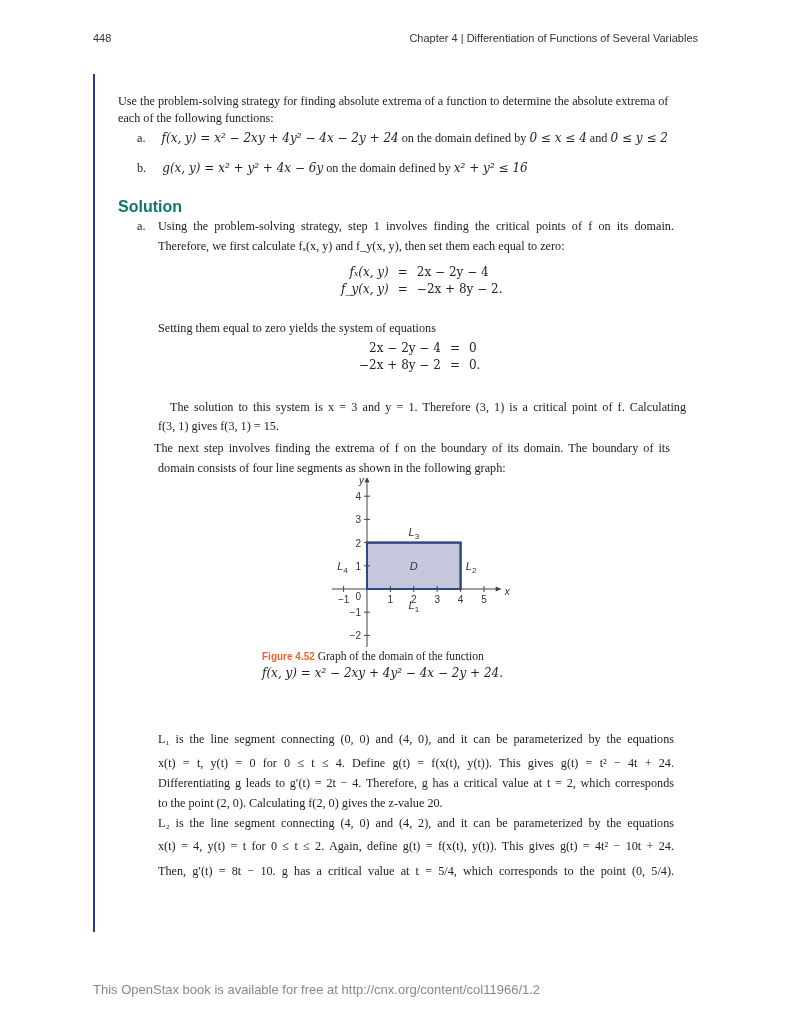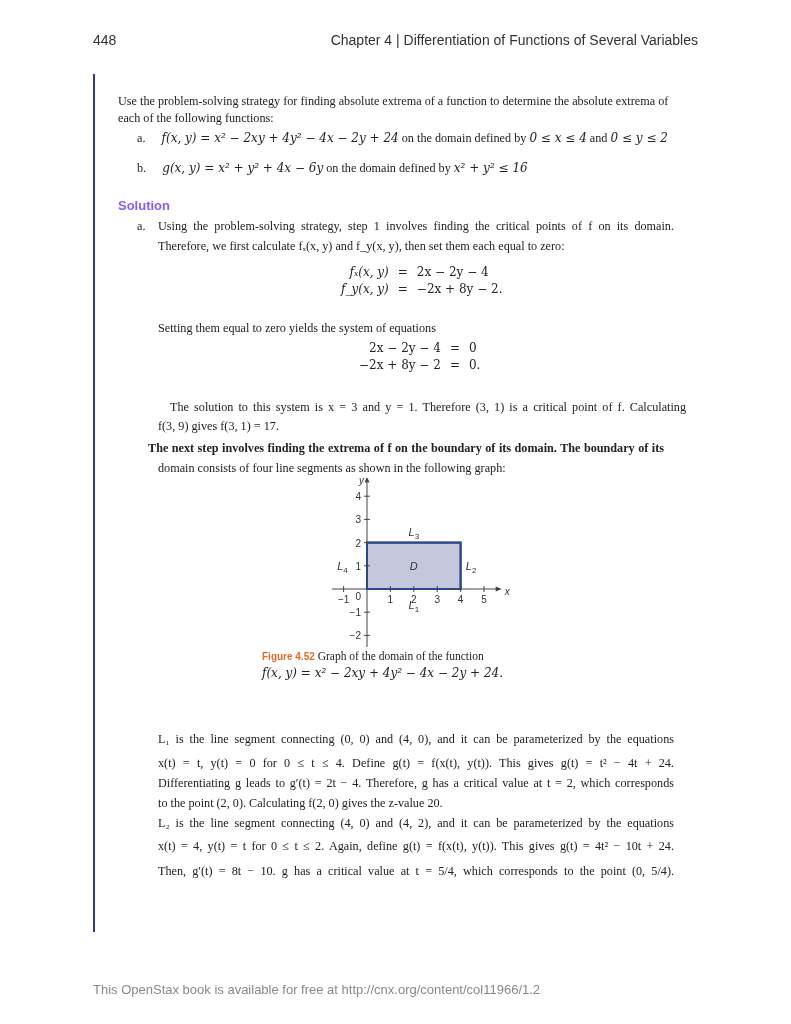--- a/index.html
+++ b/index.html
@@ -1,28 +1,28 @@
 <!DOCTYPE html>
 <html><head>
 <meta charset="utf-8">
 <style>
   html, body { margin: 0; padding: 0; background: #ffffff; }
   body { width: 791px; height: 1024px; position: relative; overflow: hidden;
          font-family: "Liberation Serif", serif; color: #222; }
   .hdr { position: absolute; top: 32px; font-family: "Liberation Sans", sans-serif;
-         font-size: 14px; color: #333; }
+         font-size: 11px; color: #333; }
   .hdr-left { left: 93px; }
   .hdr-right { right: 93px; }
   .sidebar-bar { position: absolute; left: 93px; top: 74px; width: 2px; height: 858px; background: #2b3d7a; }
   .p { position: absolute; font-size: 12.2px; line-height: 17px; }
   .just { text-align: justify; text-align-last: justify; }
   .i { font-style: italic; }
   .mi { font-family: "DejaVu Serif", serif; font-style: italic; font-size: 12px; }
   .sol { position: absolute; left: 118px; top: 198px; font-family: "Liberation Sans", sans-serif;
-         font-weight: bold; font-size: 13px; color: #8b5cf6; }
+         font-weight: bold; font-size: 16px; color: #0f766e; }
   .eqtable { position: absolute; border-collapse: collapse; }
   .eqtable td { padding: 0 3px; font-family: "DejaVu Serif", serif; font-size: 12px; line-height: 17px; }
   .eqtable td.l { text-align: right; margin-left: 22px; }
   .eqtable td.c { text-align: center; padding: 0 6px; }
   .eqtable td.r { text-align: left; }
   .fig-caption { position: absolute; left: 262px; top: 648px; font-size: 11.5px; line-height: 17px; }
   .fig-label { font-family: "Liberation Sans", sans-serif; color: #e26a2c; font-weight: bold; font-size: 10px; }
   .footer { position: absolute; left: 93px; top: 982px; font-family: "Liberation Sans", sans-serif;
             font-size: 13px; color: #888; }
   svg text { font-family: "Liberation Sans", sans-serif; }
@@ -87,22 +87,22 @@
   </tr>
   <tr>
     <td class="l">−2x + 8y − 2</td>
     <td class="c">=</td>
     <td class="r">0.</td>
   </tr>
 </tbody>
   </table>
 
 <div class="p just" style="left:170px; top:399px; width:516px;">The solution to this system is x = 3 and y = 1. Therefore (3, 1) is a critical point of f. Calculating</div>
-<div class="p" style="left:158px; top:418px;">f(3, 9) gives f(3, 1) = 17.</div>
-<div class="p just" style="left:148px; top:440px; width:516px;font-weight:bold;">The next step involves finding the extrema of f on the boundary of its domain. The boundary of its</div>
+<div class="p" style="left:158px; top:418px;">f(3, 1) gives f(3, 1) = 15.</div>
+<div class="p just" style="left:154px; top:440px; width:516px;">The next step involves finding the extrema of f on the boundary of its domain. The boundary of its</div>
 <div class="p" style="left:158px; top:460px;">domain consists of four line segments as shown in the following graph:</div>
 
 <svg id="domain-graph" style="position:absolute; left:320px; top:478px;" width="200" height="170" viewBox="0 0 200 170">
     <rect x="47" y="64.6" width="93.6" height="46.4" fill="#c5c8dc" stroke="#2b4a8c" stroke-width="2"></rect>
     <line x1="11.900000000000006" y1="111" x2="177.7" y2="111" stroke="#444444" stroke-width="1"></line>
     <polygon points="181.7,111 175.7,108.5 175.7,113.5" fill="#444444"></polygon>
     <line x1="47" y1="169" x2="47" y2="4.6000000000000085" stroke="#444444" stroke-width="1"></line>
     <polygon points="47,-1.3999999999999915 44.5,4.6000000000000085 49.5,4.6000000000000085" fill="#444444"></polygon>
     <rect x="47" y="64.6" width="93.6" height="46.4" fill="none" stroke="#2b4a8c" stroke-width="2"></rect>
     <line x1="23.6" y1="108" x2="23.6" y2="114" stroke="#444444"></line>

